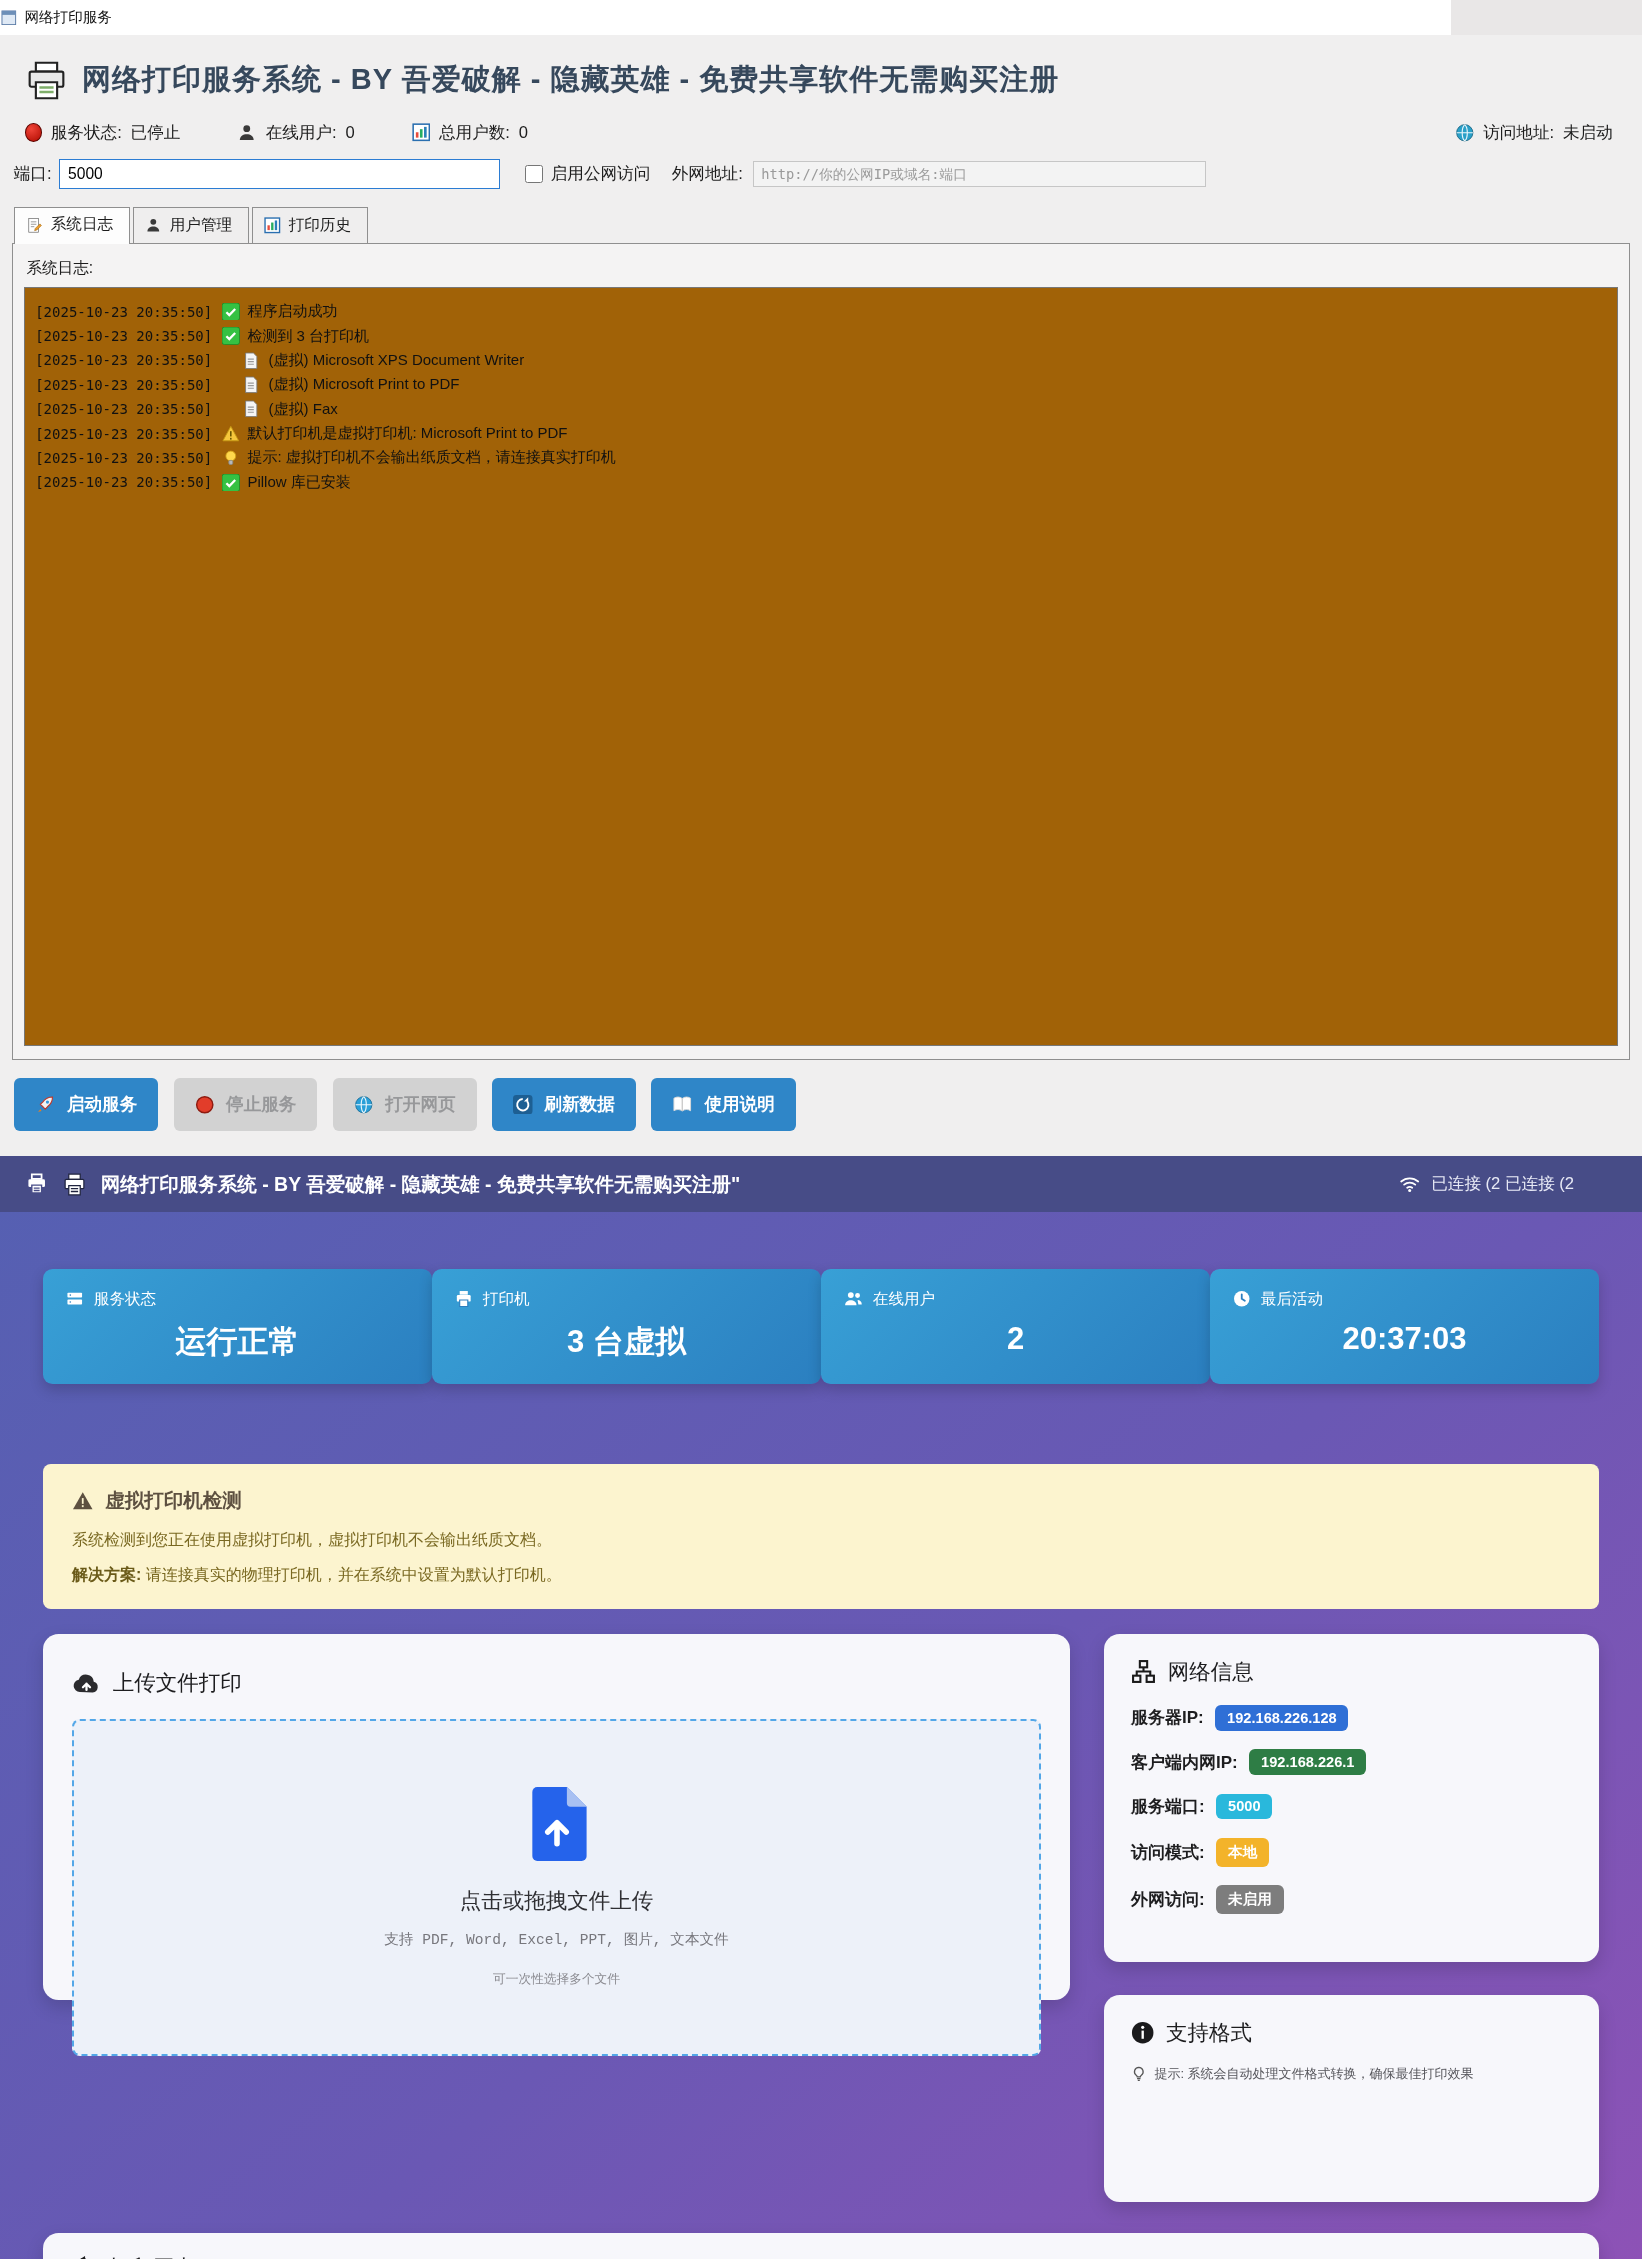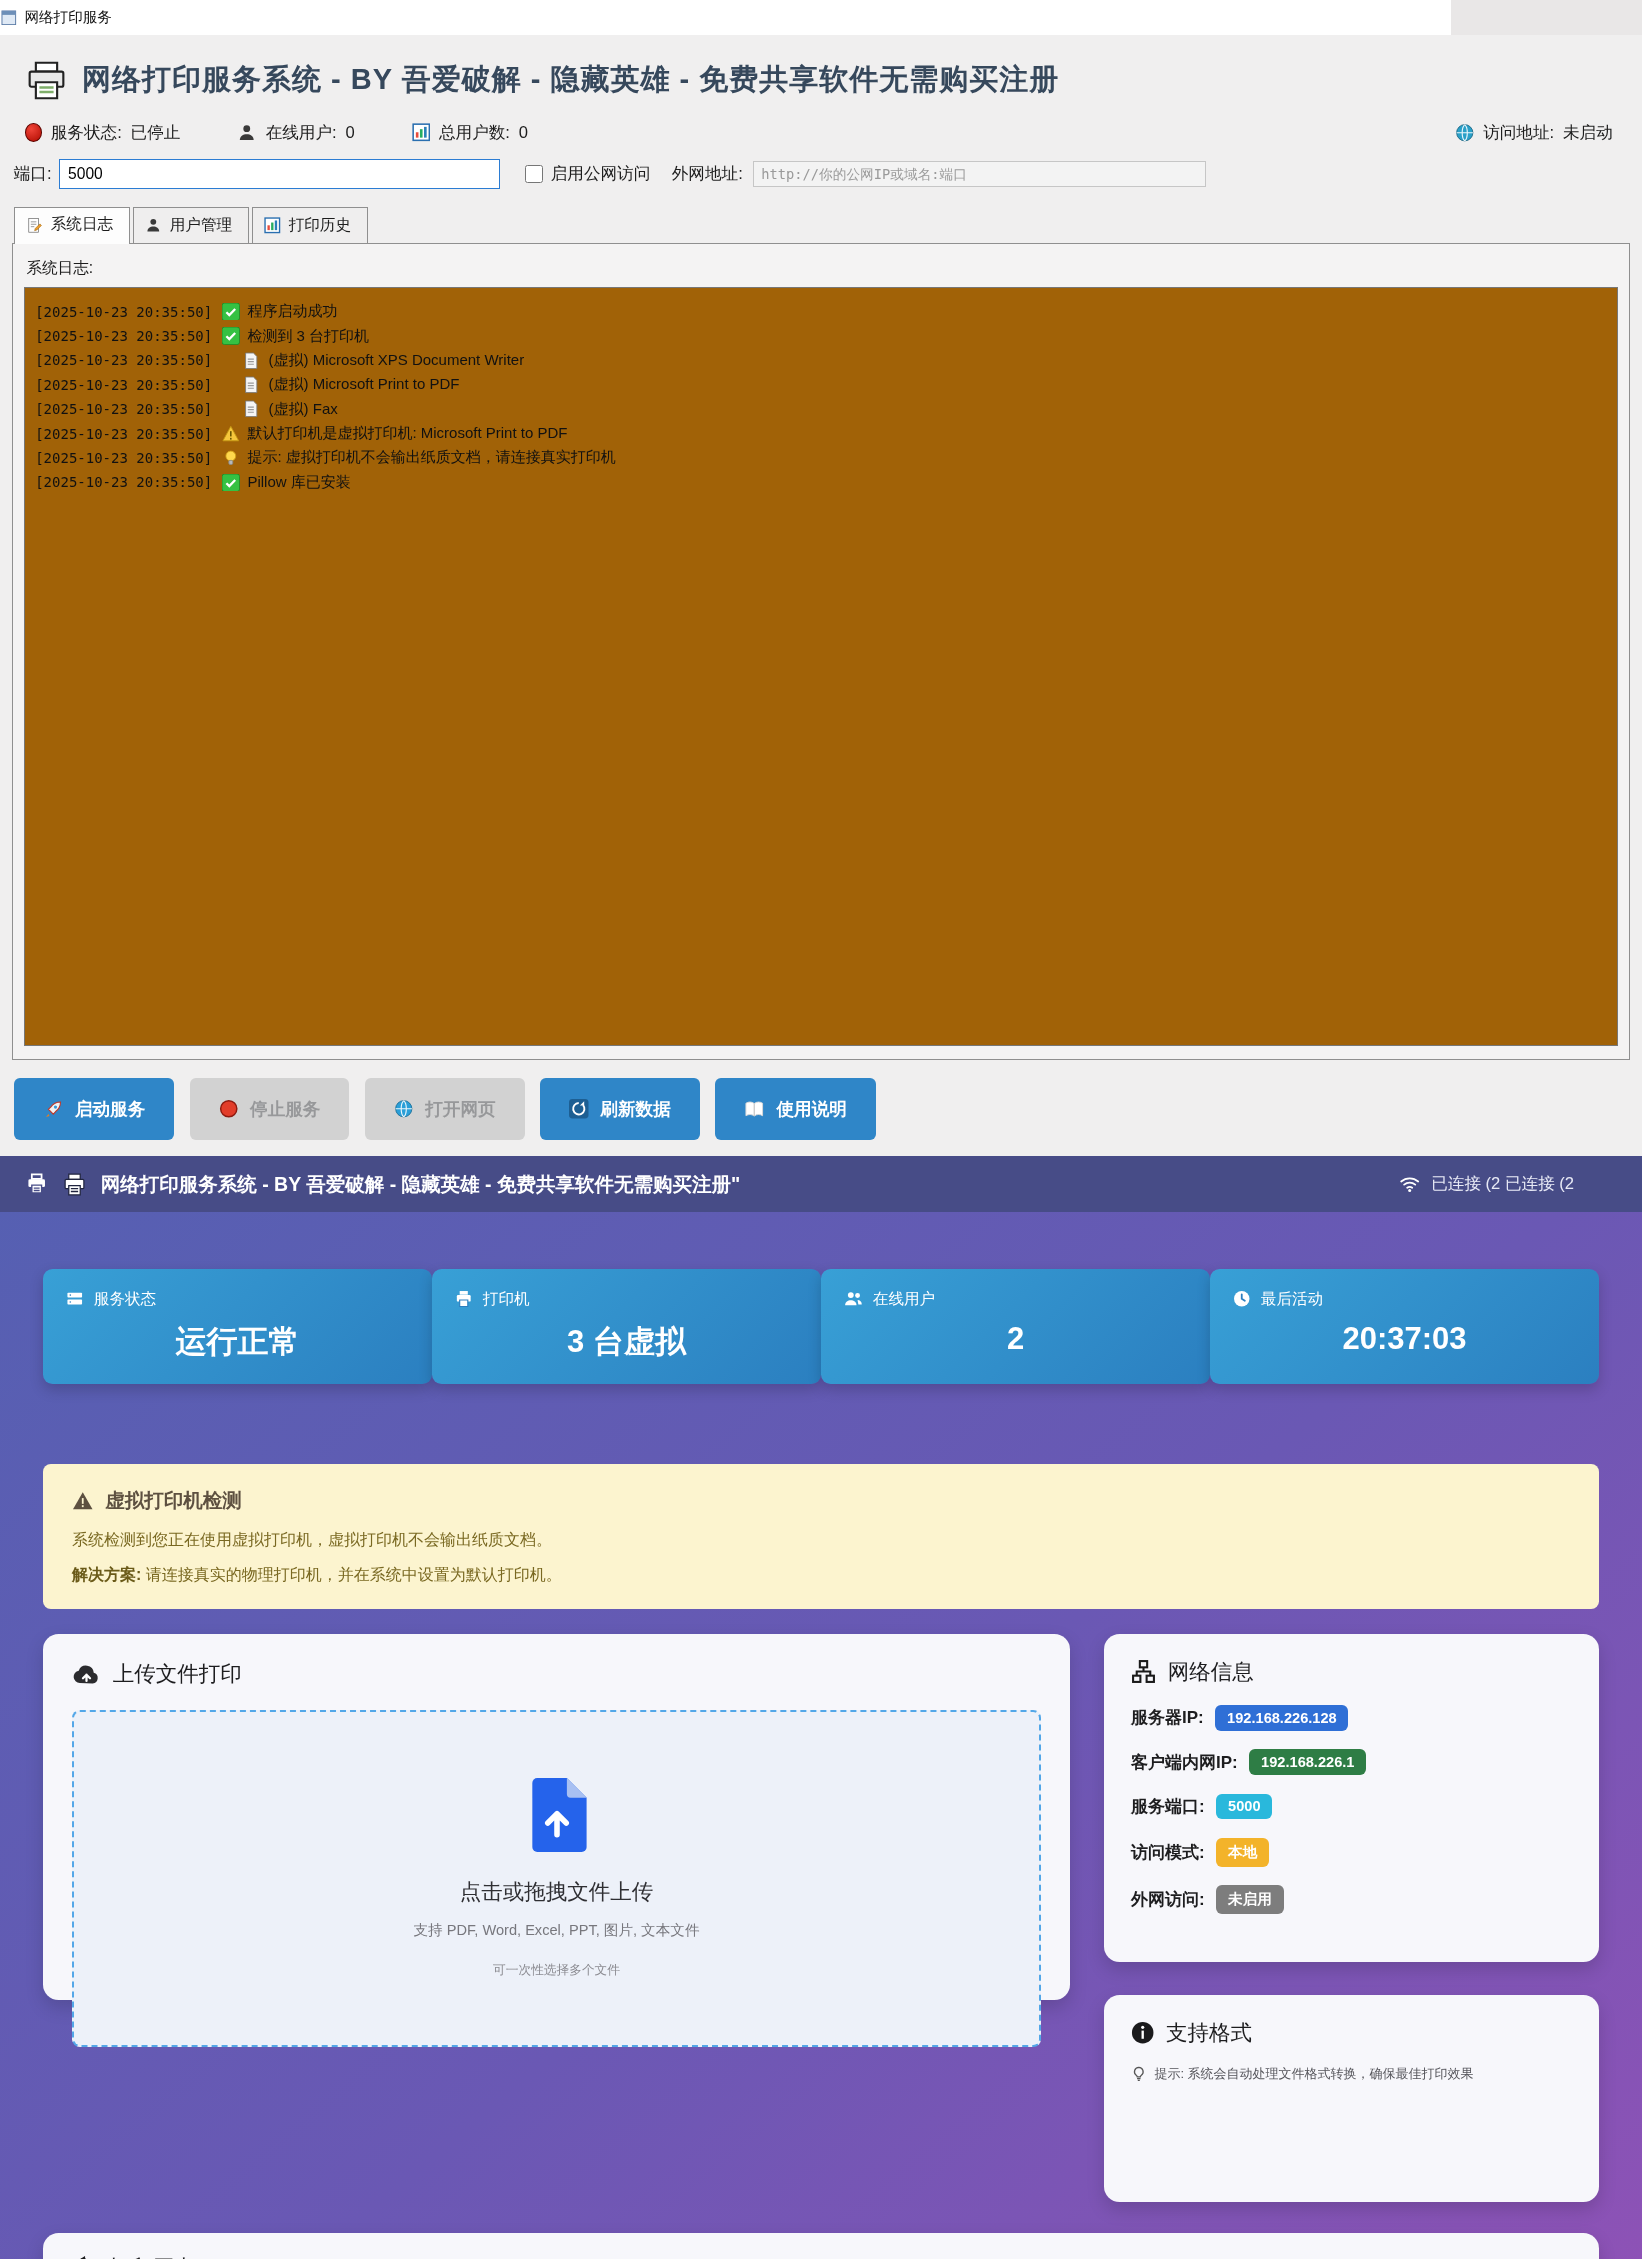--- a/index.html
+++ b/index.html
@@ -38,21 +38,21 @@
   .tab-panel { border:1px solid #8f8f8f; background:#f4f3f3; height:817px; padding:9.8px 11.7px; position:relative; z-index:1; }
   .log-label { font-size:15.6px; color:#1c1c1c; margin:3.9px 0 7.8px 2px; }
   .log-box { background:#a16207; border:1px solid #777; height:759px; padding:11.7px 9.8px; overflow:hidden; }
   .log-line { display:flex; align-items:center; height:24.4px; }
   .log-time { font-family:"DejaVu Sans Mono",monospace; font-size:14px; color:#111; white-space:pre; }
   .licon { width:17.6px; height:17.6px; margin:0 7.8px 0 9.8px; flex:0 0 auto; }
   .licon.indent { margin-left:31px; }
   .log-text { font-size:15px; color:#111; white-space:pre; }
 
   .btn-row { display:flex; gap:15.6px; margin-top:17.6px; padding-left:2px; }
-  .btn { height:62px; padding:0 29px; border-radius:5.9px; display:flex; align-items:center; gap:11.7px;
+  .btn { height:53px; padding:0 21px; border-radius:5.9px; display:flex; align-items:center; gap:11.7px;
     font-size:17.6px; font-weight:bold; color:#fff; background:#2f86c8; border:none; cursor:pointer; }
   .btn.disabled { background:#d2d2d2; color:#97989a; }
 
   
   .web { height:1104px; background:linear-gradient(140deg,#5560b2 0%,#6a58b4 55%,#8d52b6 100%); }
   .web-header { height:56px; background:#474c87; display:flex; align-items:center; padding:0 25px; gap:13.7px; }
   .web-header-title { color:#fff; font-size:19.5px; font-weight:bold; white-space:nowrap; flex:1; overflow:hidden; }
   .conn-status { display:flex; align-items:center; gap:9.8px; color:#e8eaf6; font-size:16.6px;
     width:244px; flex:0 0 auto; overflow:hidden; white-space:nowrap; margin-right:-25px; }
 
@@ -66,21 +66,21 @@
   .warning { margin-top:80px; background:#fcf4cf; border-radius:7.8px; padding:23.4px 29px; color:#796821; }
   .warning-title { display:flex; align-items:center; gap:11.7px; font-size:19.5px; font-weight:bold; color:#5d5040; }
   .warning-line1 { margin-top:15.6px; font-size:16px; }
   .warning-line2 { margin-top:13.7px; font-size:16px; }
   .warning-line2 b { color:#6a5a18; }
 
   .cols { display:flex; gap:34px; margin-top:25px; align-items:flex-start; }
   .panel { background:#f7f7fb; border-radius:15.6px; box-shadow:0 7.8px 17.6px rgba(0,0,0,.15); }
   .panel-title { display:flex; align-items:center; gap:11.7px; font-size:21.5px; color:#1d1d1f; font-weight:500; }
 
-  .upload-panel { flex:1; height:366px; padding:25px 29px; }
+  .upload-panel { flex:1; height:366px; padding:34px 29px;font-family:Liberation Mono, monospace; }
   .dropzone { margin-top:21.5px; height:337px; border:2px dashed #53a7e8; border-radius:7.8px; background:#edf1f9;
     display:flex; flex-direction:column; align-items:center; justify-content:center; cursor:pointer; }
   .dz-main { font-size:21.5px; color:#2f2f33; margin-top:25px; }
   .dz-sub { font-size:14.6px; color:#77777d; margin-top:15.6px; }
   .dz-note { font-size:12.7px; color:#8b8b91; margin-top:21.5px; }
 
   .right-col { width:495px; flex:0 0 auto; }
   .net-panel { height:328px; padding:23.4px 27px; }
   .net-row { display:flex; align-items:center; margin-top:18.5px; }
   .net-label { font-size:17px; font-weight:bold; color:#1d1d1f; margin-right:11.7px; }

